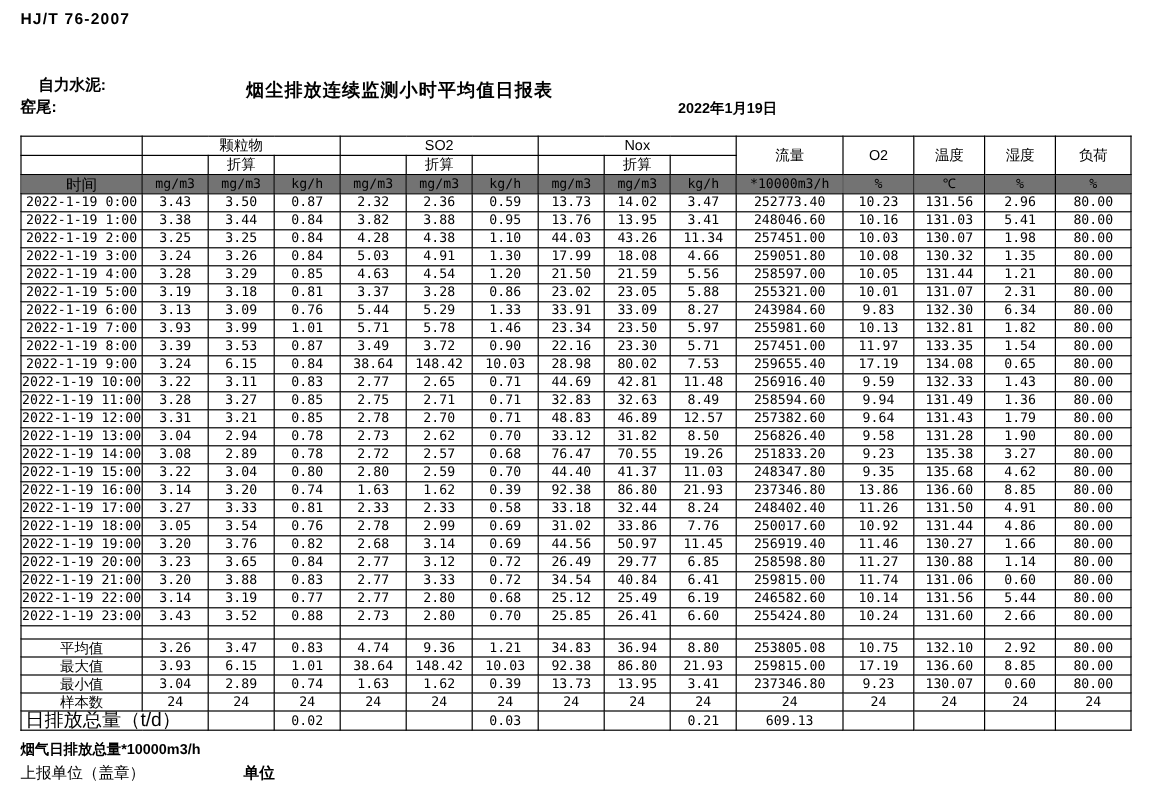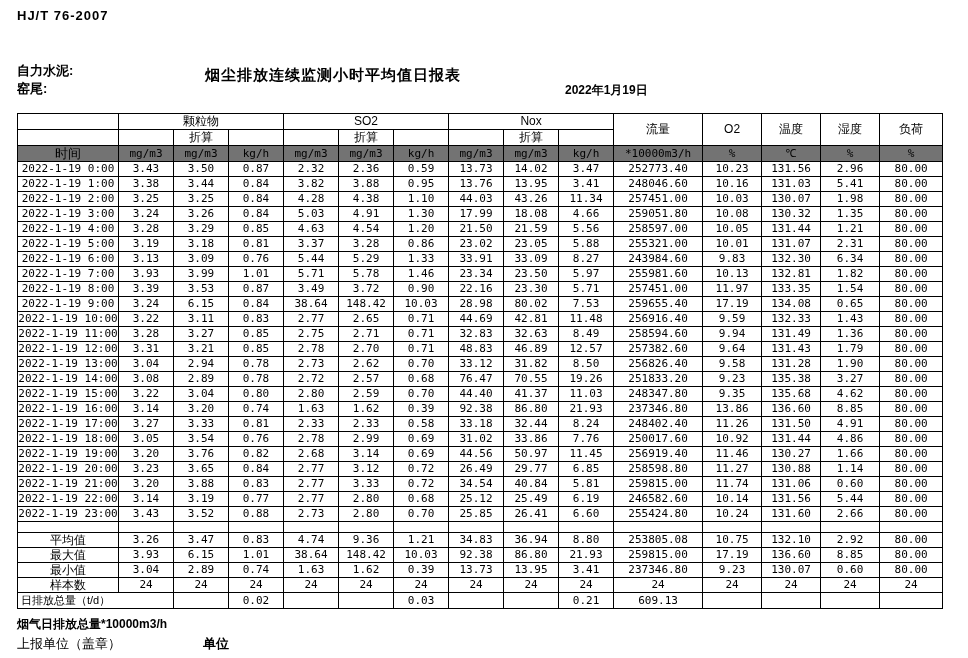--- a/index.html
+++ b/index.html
@@ -1,35 +1,35 @@
 <!DOCTYPE html>
 <html><head>
 <meta charset="utf-8">
 <style>
   html,body{margin:0;padding:0;background:#fff;}
   body{width:968px;height:658px;position:relative;color:#000;
        font-family:"Liberation Sans","DejaVu Sans",sans-serif;overflow:hidden;}
   .abs{position:absolute;white-space:nowrap;text-align:center;}
   .std-no{left:17px;top:8px;font-size:13px;font-weight:bold;letter-spacing:1px;}
   .title{left:205px;top:26px;font-size:15px;font-weight:bold;letter-spacing:1px;margin-top:40px;}
-  .company{left:17px;top:62px;font-size:13px;font-weight:bold;}
+  .company{left:32px;top:62px;font-size:13px;font-weight:bold;}
   .location{left:17px;top:80px;font-size:13px;font-weight:bold;}
   .date{left:565px;top:82px;font-size:12px;font-weight:bold;}
   table{position:absolute;left:17px;top:113px;width:926px;border-collapse:collapse;
         table-layout:fixed;font-size:11px;font-family:"DejaVu Sans Mono","Liberation Mono",monospace;}
   td{border:1px solid #000;text-align:center;padding:0;height:14px;line-height:14px;
      overflow:hidden;white-space:nowrap;}
   thead td{font-family:"Liberation Sans","DejaVu Sans",sans-serif;font-size:12px;height:15px;line-height:15px;}
   tr.units td{background:#737373;font-family:"DejaVu Sans Mono","Liberation Mono",monospace;
               font-size:11px;height:15px;line-height:15px;}
   tr.units td.time-h{font-family:"Liberation Sans","DejaVu Sans",sans-serif;font-size:13px;}
   tr.spacer td{height:10px;line-height:10px;}
   tr.total-row td{height:15px;line-height:15px;}
   td.label-cell{font-family:"Liberation Sans","DejaVu Sans",sans-serif;font-size:12px;text-align:center;}
-  td.left-lbl{text-align:left;padding-left:3px;font-family:"Liberation Sans","DejaVu Sans",sans-serif;font-size:11px;}
+  td.left-lbl{text-align:left;padding-left:3px;font-family:"Liberation Sans","DejaVu Sans",sans-serif;font-size:16px;}
   .flue-total{left:17px;top:616px;font-size:12px;font-weight:bold;}
   .report-unit{left:17px;top:635px;font-size:13px;font-weight:normal;}
   .unit-lbl{left:203px;top:635px;font-size:13px;font-weight:bold;}
 </style>
 </head>
 <body>
 
 <div class="abs std-no">HJ/T  76-2007</div>
 <div class="abs title">烟尘排放连续监测小时平均值日报表</div>
 <div class="abs company">自力水泥:</div>
@@ -457,21 +457,21 @@
       <tr>
         <td>2022-1-19 21:00</td>
         <td>3.20</td>
         <td>3.88</td>
         <td>0.83</td>
         <td>2.77</td>
         <td>3.33</td>
         <td>0.72</td>
         <td>34.54</td>
         <td>40.84</td>
-        <td>5.81</td>
+        <td>6.41</td>
         <td>259815.00</td>
         <td>11.74</td>
         <td>131.06</td>
         <td>0.60</td>
         <td>80.00</td>
       </tr>
       <tr>
         <td>2022-1-19 22:00</td>
         <td>3.14</td>
         <td>3.19</td>

